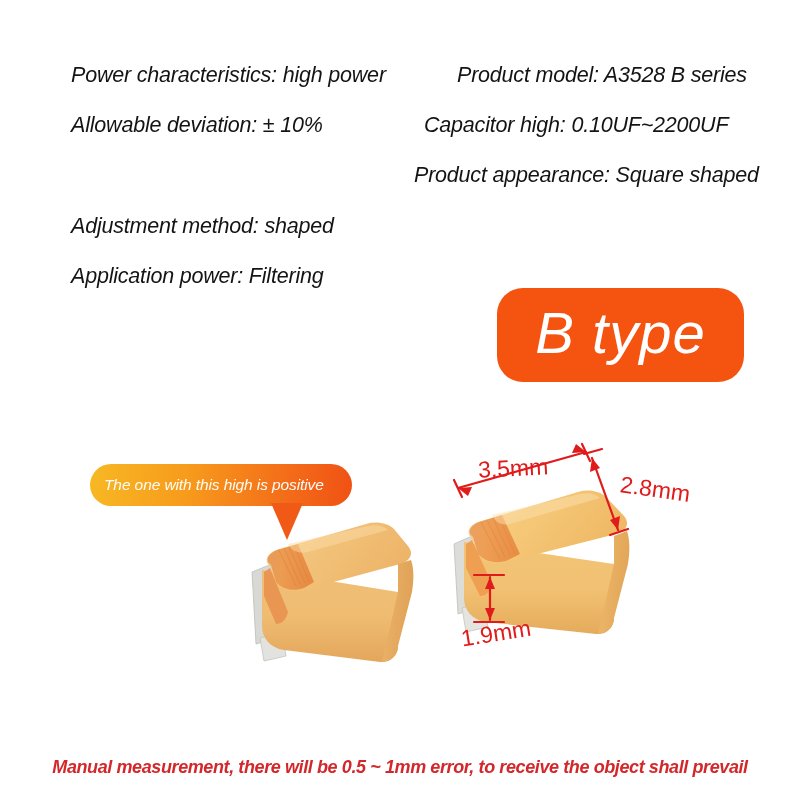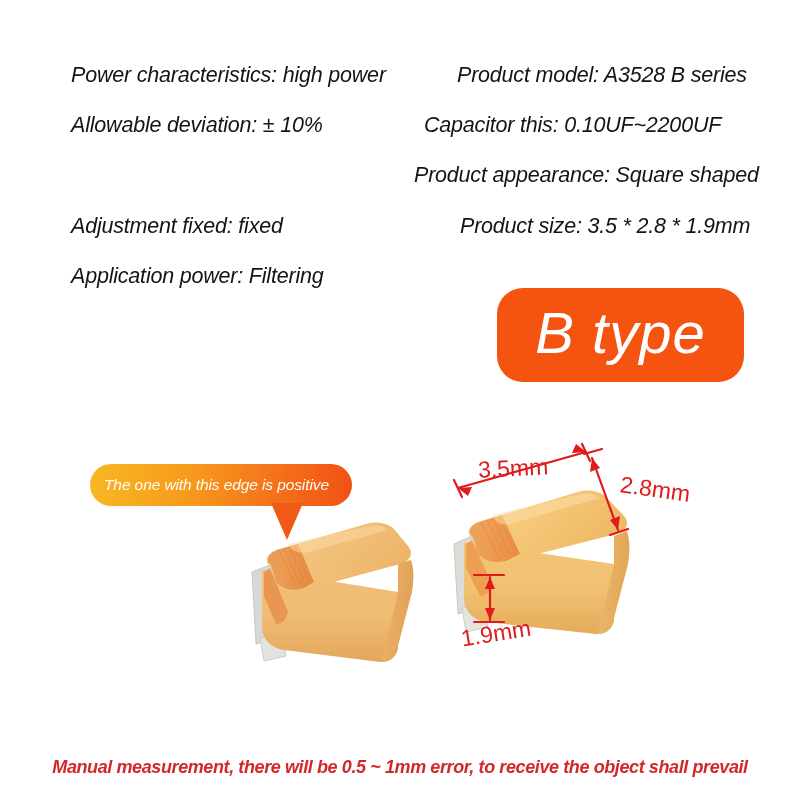--- a/index.html
+++ b/index.html
@@ -113,34 +113,33 @@
     letter-spacing: -0.4px;
   }
 </style>
 </head>
 <body>
 
 <div id="page">
 
   <div class="spec-line col-left l1">Power characteristics: high power</div>
   <div class="spec-line col-left l2">Allowable deviation: ± 10%</div>
-  <div class="spec-line col-left l4">Adjustment fixed: fixed</div>
+  <div class="spec-line col-left l4">Adjustment method: shaped</div>
   <div class="spec-line col-left l5">Application power: Filtering</div>
 
   <div class="spec-line r1">Product model: A3528 B series</div>
-  <div class="spec-line r2">Capacitor this: 0.10UF~2200UF</div>
+  <div class="spec-line r2">Capacitor high: 0.10UF~2200UF</div>
   <div class="spec-line r3">Product appearance: Square shaped</div>
-  <div class="spec-line r4">Product size: 3.5 * 2.8 * 1.9mm</div>
 
   <div id="btype-badge">
     <span class="label">B type</span>
   </div>
 
   <div id="callout">
-    <span class="label">The one with this edge is positive</span>
+    <span class="label">The one with this high is positive</span>
   </div>
   <div id="callout-tail"></div>
 
   <svg class="cap" style="left:248px; top:520px;" width="170" height="150" viewBox="0 0 170 150">
     <defs>
       <linearGradient id="lTop" x1="0" y1="0" x2="1" y2="0.4">
         <stop offset="0" stop-color="#F6CE8C"></stop>
         <stop offset="0.45" stop-color="#F2C27A"></stop>
         <stop offset="1" stop-color="#EDB569"></stop>
       </linearGradient>

